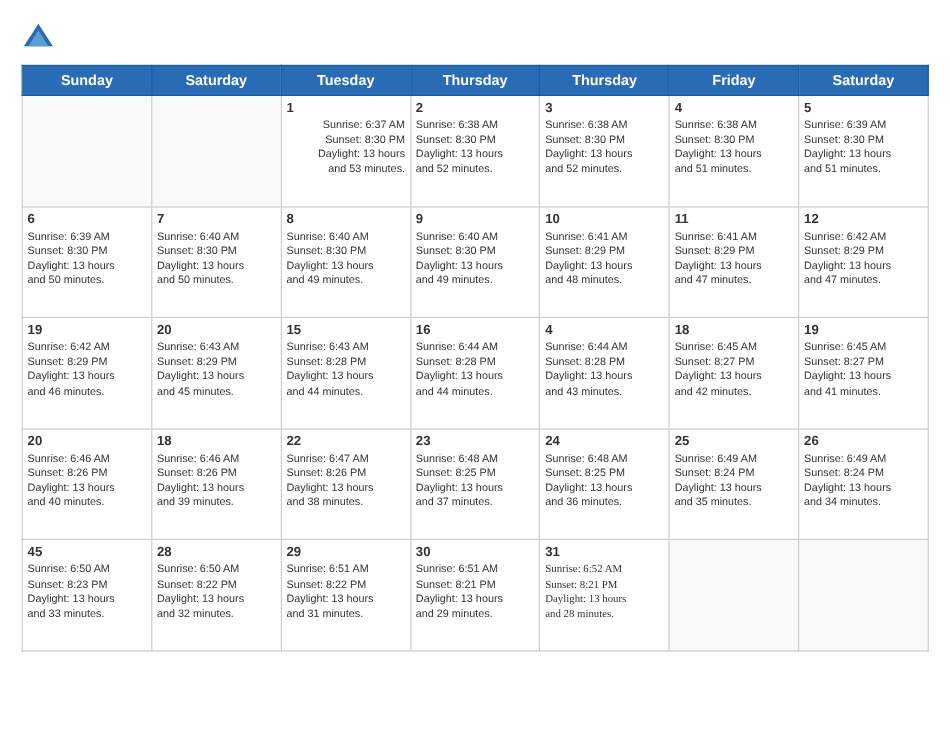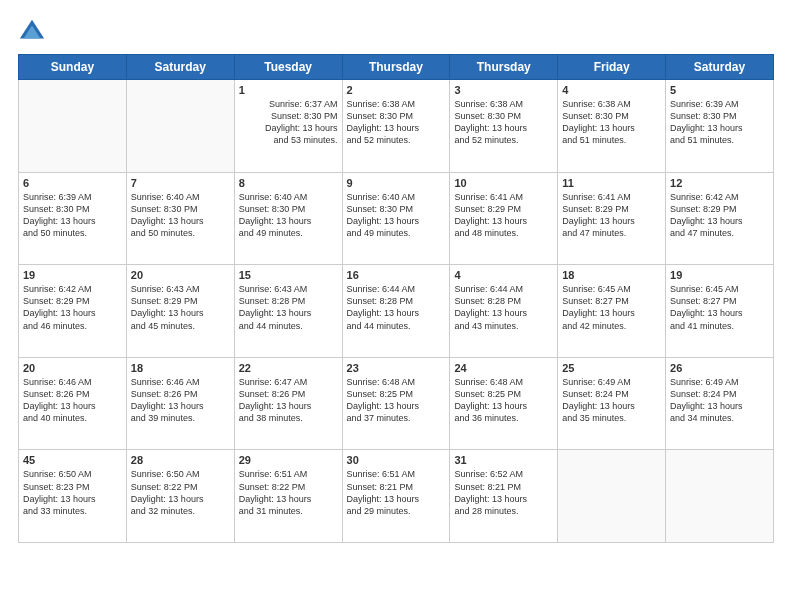--- a/index.html
+++ b/index.html
@@ -344,21 +344,21 @@
           </td>
           <td>
             <span class="day-num">30</span>
             <div class="cell-text" style="white-space: pre-line;">Sunrise: 6:51 AM
 Sunset: 8:21 PM
 Daylight: 13 hours
 and 29 minutes.</div>
           </td>
           <td>
             <span class="day-num">31</span>
-            <div class="cell-text" style="white-space: pre-line;">Sunrise: 6:52 AM
+            <div class="cell-text" style="white-space: pre-line; font-family: Liberation Serif, serif;">Sunrise: 6:52 AM
 Sunset: 8:21 PM
 Daylight: 13 hours
 and 28 minutes.</div>
           </td>
           <td class="empty"></td>
           <td class="empty"></td>
         </tr>
       </tbody>
   </table>
 </div>

